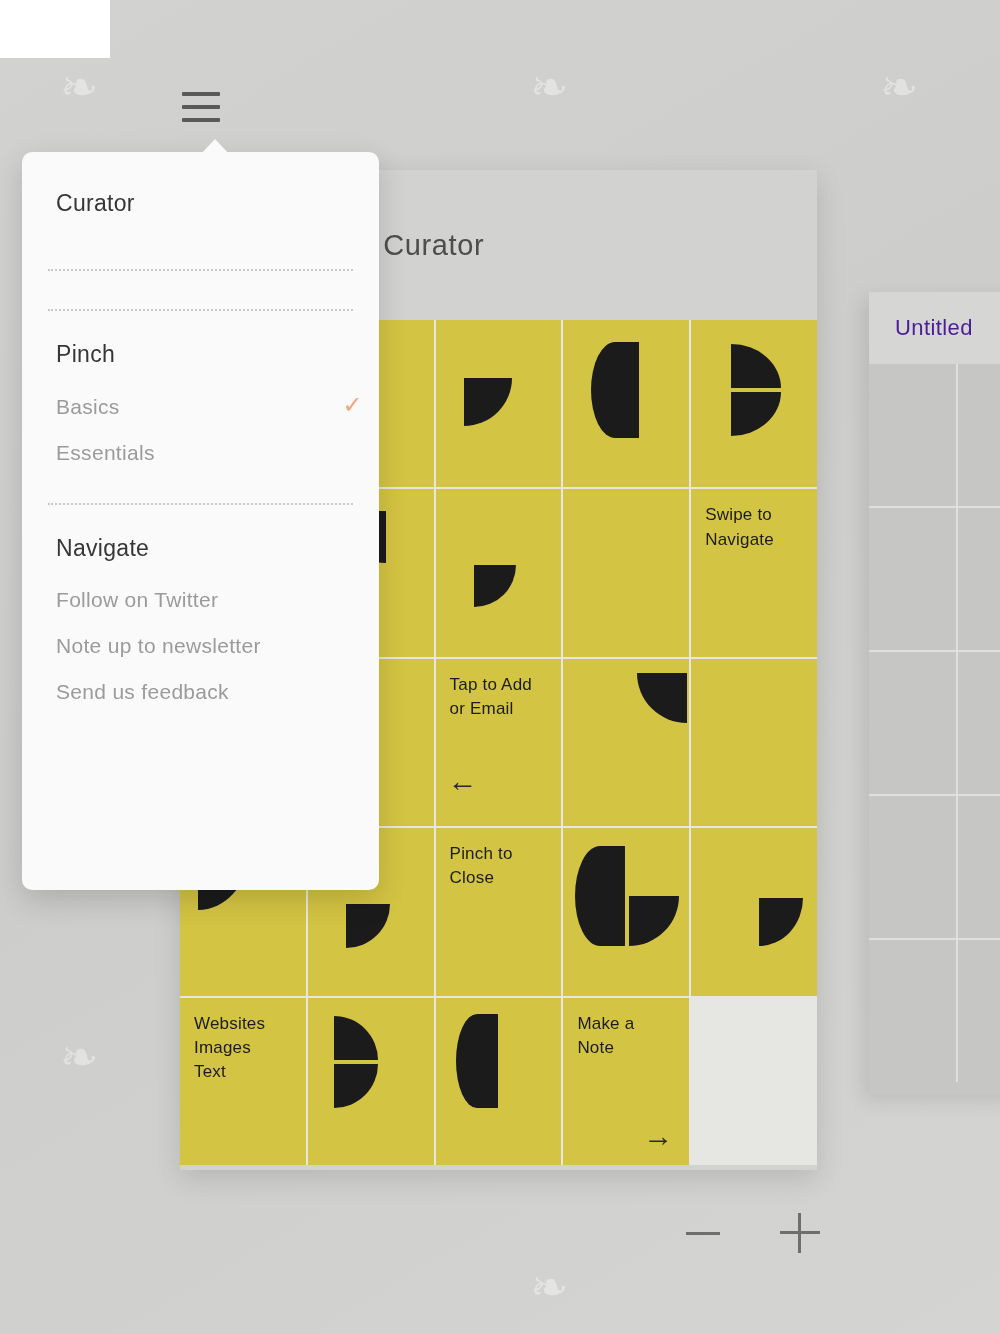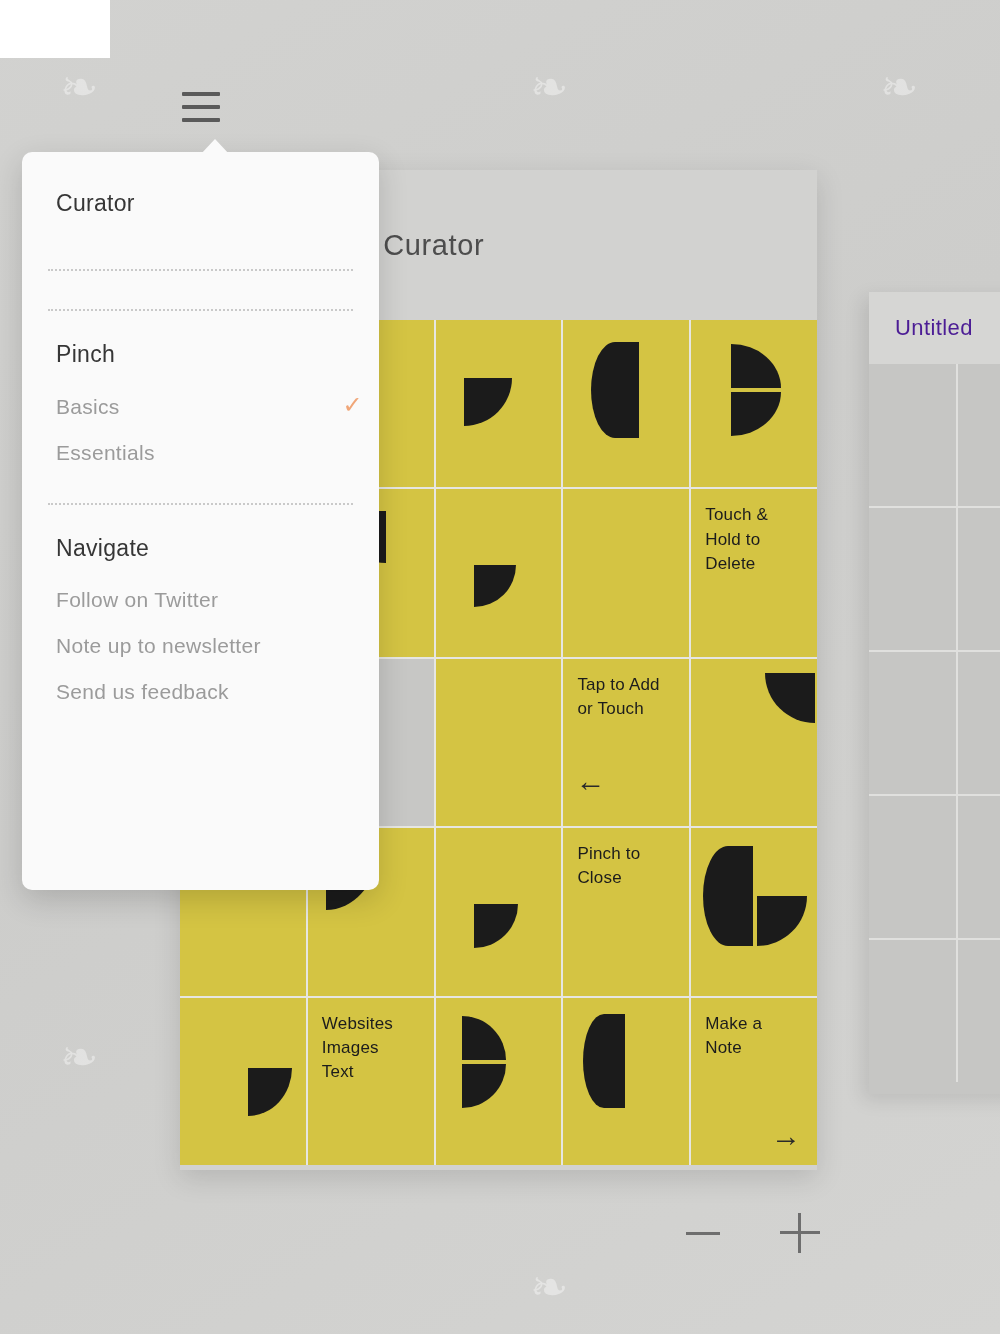--- a/index.html
+++ b/index.html
@@ -207,35 +207,30 @@
       <div class="tile">
         <div class="glyph q-br" style="left:-14px;top:62px;width:54px;height:54px;"></div>
       </div>
       <div class="tile">
         <div class="glyph q-bl" style="left:26px;top:22px;width:52px;height:52px;"></div>
       </div>
       <div class="tile">
         <div class="glyph q-br" style="left:38px;top:76px;width:42px;height:42px;"></div>
       </div>
       <div class="tile"></div>
-      <div class="tile">
-        <div class="tile-label">Touch &amp;
-Hold to
-Delete</div>
-      </div>
 
       <div class="tile">
         <div class="tile-label">Swipe to
 Navigate</div>
       </div>
       <div class="tile empty-tile"></div>
       <div class="tile"></div>
       <div class="tile">
         <div class="tile-label">Tap to Add
-or Touch</div>
+or Email</div>
         <div class="arrow" style="left:12px;bottom:30px;">←</div>
       </div>
       <div class="tile">
         <div class="glyph q-bl" style="left:74px;top:14px;width:50px;height:50px;"></div>
       </div>
 
       <div class="tile"></div>
       <div class="tile">
         <div class="glyph q-br" style="left:18px;top:26px;width:50px;height:56px;"></div>
       </div>

